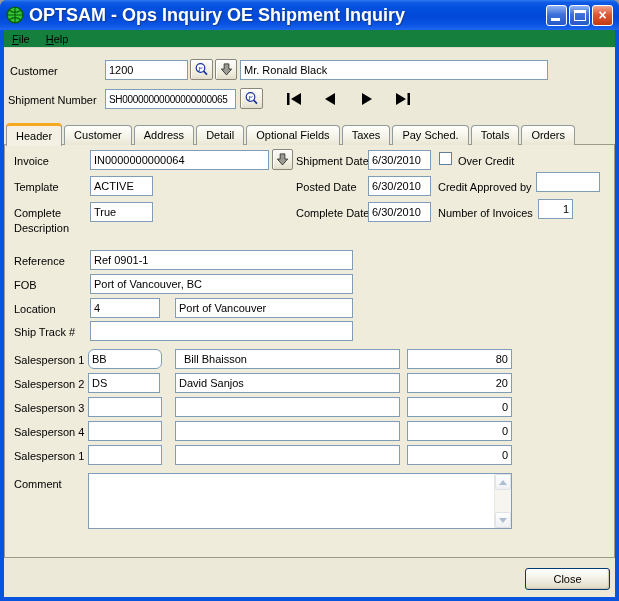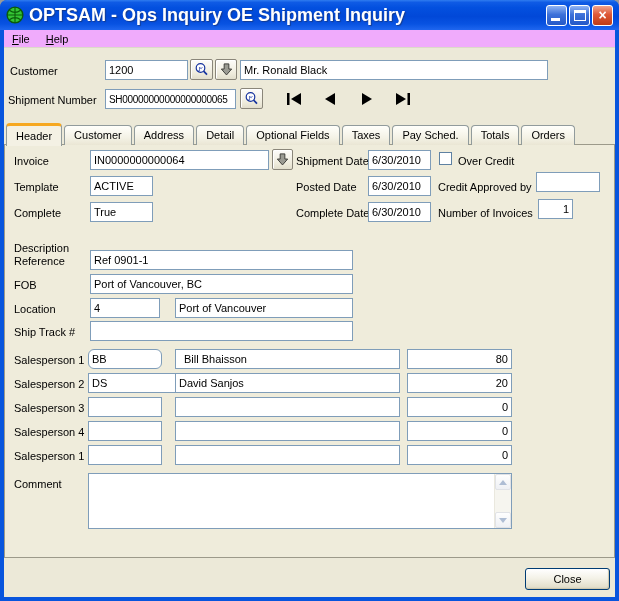--- a/index.html
+++ b/index.html
@@ -23,21 +23,21 @@
     position:relative; width:21px; height:21px; border:1px solid #fff; border-radius:3px;
     background:linear-gradient(180deg,#8FB4F4 0%,#3D71D9 45%,#2559C8 100%);
     color:#fff; cursor:pointer; display:flex; align-items:center; justify-content:center;
   }
   .winbtn.close-b { background:linear-gradient(180deg,#F0A38B 0%,#DE5837 45%,#C03C14 100%); font-size:14px; font-weight:bold; line-height:1; }
   .glyph-min { position:absolute; left:4px; bottom:4px; width:9px; height:3px; background:#fff; }
   .glyph-max { position:absolute; left:4px; top:4px; width:12px; height:11px; border:1px solid #fff; border-top:3px solid #fff; }
   
   .menubar {
     position:absolute; left:4px; top:30px; width:611px; height:18px;
-    background:#f0abfc; border-bottom:1px solid #DCD9C8;
+    background:#15803d; border-bottom:1px solid #DCD9C8;
     display:flex; align-items:center; font-size:11px;
   }
   .menu-item { padding:1px 8px; cursor:default; color:#000; }
   
   .lbl { position:absolute; font-size:11px; color:#000; white-space:nowrap; }
   .fld {
     position:absolute; height:20px; border:1px solid #7F9DB9; background:#fff;
     font-family:"Liberation Sans", sans-serif; font-size:11px; color:#000; padding:0 3px;
   }
   .fld.right { text-align:right; }
@@ -208,42 +208,42 @@
   <span class="lbl" style="left:438px;top:181px;z-index:2;">Credit Approved by</span>
   <input class="fld" style="left: 536px; top: 172px; width: 64px; z-index: 2;">
 
   <span class="lbl" style="left:14px;top:207px;z-index:2;">Complete</span>
   <input class="fld" style="left: 90px; top: 202px; width: 63px; z-index: 2;" value="True">
   <span class="lbl" style="left:296px;top:207px;z-index:2;">Complete Date</span>
   <input class="fld" style="left: 368px; top: 202px; width: 63px; z-index: 2;" value="6/30/2010">
   <span class="lbl" style="left:438px;top:207px;z-index:2;">Number of Invoices</span>
   <input class="fld right" style="left: 538px; top: 199px; width: 35px; z-index: 2;" value="1">
 
-  <span class="lbl" style="left:14px;top:242px;z-index:2;">Description</span>
+  <span class="lbl" style="left:14px;top:222px;z-index:2;">Description</span>
 
   <span class="lbl" style="left:14px;top:255px;z-index:2;">Reference</span>
   <input class="fld" style="left: 90px; top: 250px; width: 263px; z-index: 2;" value="Ref 0901-1">
 
   <span class="lbl" style="left:14px;top:279px;z-index:2;">FOB</span>
   <input class="fld" style="left: 90px; top: 274px; width: 263px; z-index: 2;" value="Port of Vancouver, BC">
 
   <span class="lbl" style="left:14px;top:303px;z-index:2;">Location</span>
   <input class="fld" style="left: 90px; top: 298px; width: 70px; z-index: 2;" value="4">
   <input class="fld" style="left: 175px; top: 298px; width: 178px; z-index: 2;" value="Port of Vancouver">
 
   <span class="lbl" style="left:14px;top:326px;z-index:2;">Ship Track #</span>
   <input class="fld" style="left: 90px; top: 321px; width: 263px; z-index: 2;">
 
   <span class="lbl" style="left:14px;top:354px;z-index:2;">Salesperson 1</span>
   <input class="fld" style="left: 88px; top: 349px; width: 74px; z-index: 2; border-radius: 6px;" value="BB">
   <input class="fld" style="left: 175px; top: 349px; width: 225px; z-index: 2; padding-left: 8px;" value="Bill Bhaisson">
   <input class="fld right" style="left: 407px; top: 349px; width: 105px; z-index: 2;" value="80">
 
   <span class="lbl" style="left:14px;top:378px;z-index:2;">Salesperson 2</span>
-  <input class="fld" style="left: 88px; top: 373px; width: 90px; z-index: 2;" value="DS">
+  <input class="fld" style="left: 88px; top: 373px; width: 72px; z-index: 2;" value="DS">
   <input class="fld" style="left: 175px; top: 373px; width: 225px; z-index: 2;" value="David Sanjos">
   <input class="fld right" style="left: 407px; top: 373px; width: 105px; z-index: 2;" value="20">
 
   <span class="lbl" style="left:14px;top:402px;z-index:2;">Salesperson 3</span>
   <input class="fld" style="left: 88px; top: 397px; width: 74px; z-index: 2;">
   <input class="fld" style="left: 175px; top: 397px; width: 225px; z-index: 2;">
   <input class="fld right" style="left: 407px; top: 397px; width: 105px; z-index: 2;" value="0">
 
   <span class="lbl" style="left:14px;top:426px;z-index:2;">Salesperson 4</span>
   <input class="fld" style="left: 88px; top: 421px; width: 74px; z-index: 2;">

